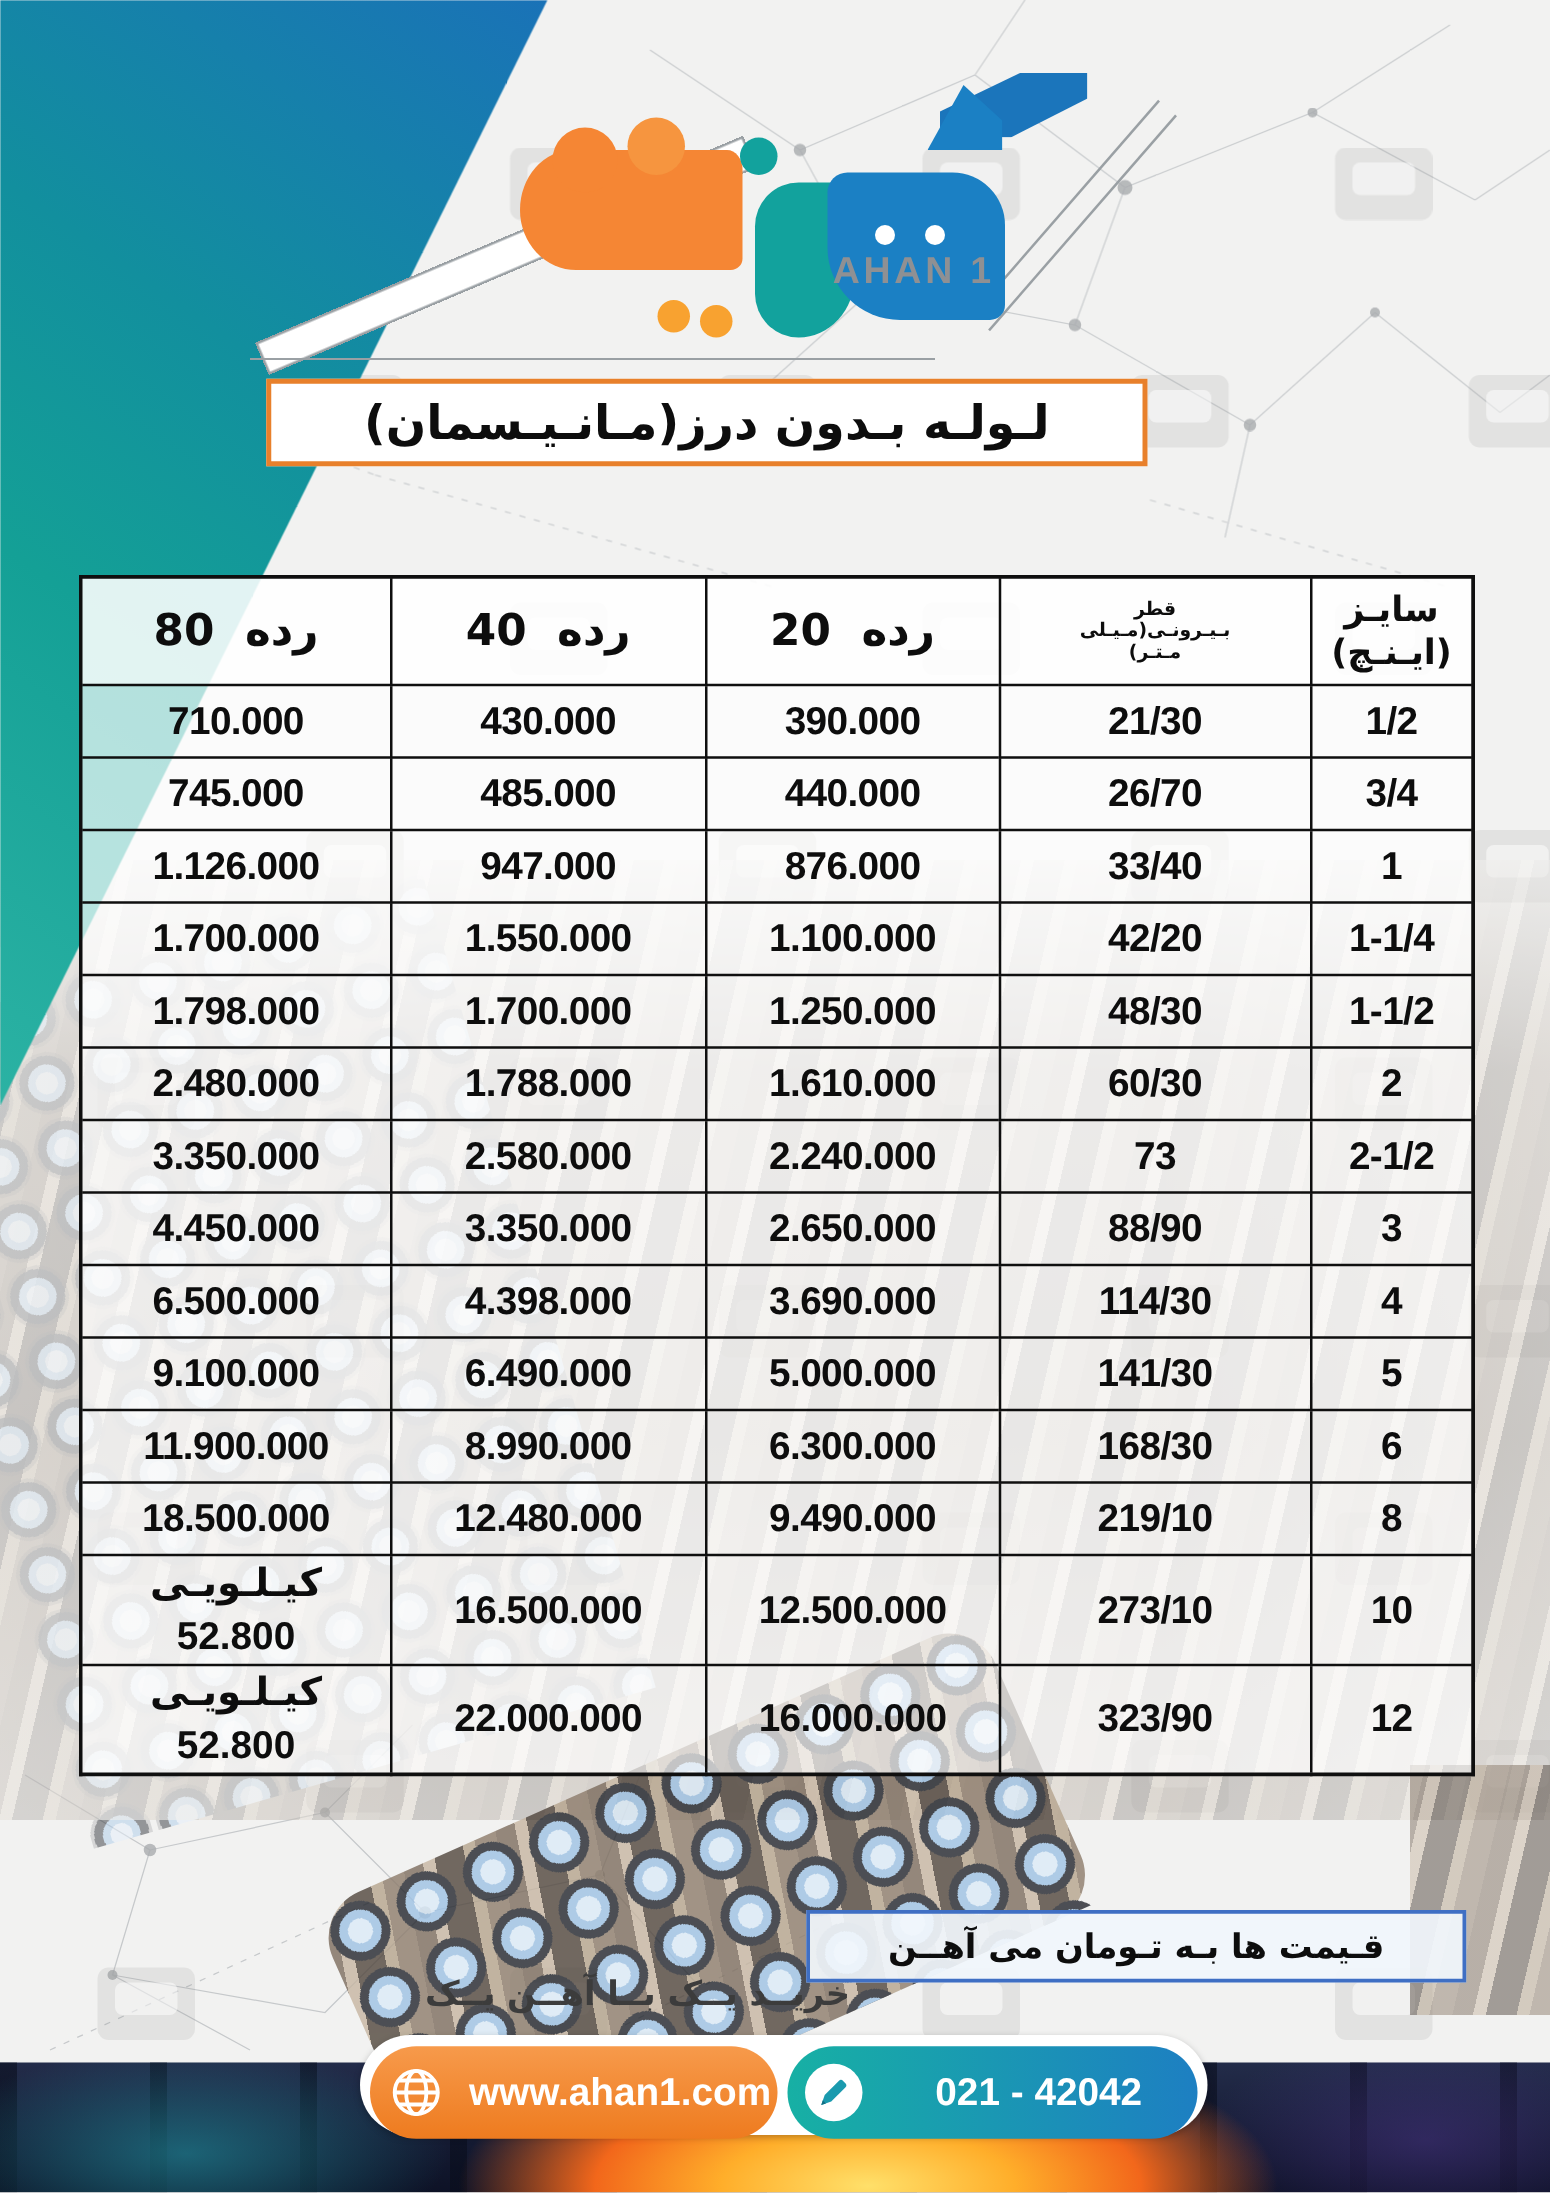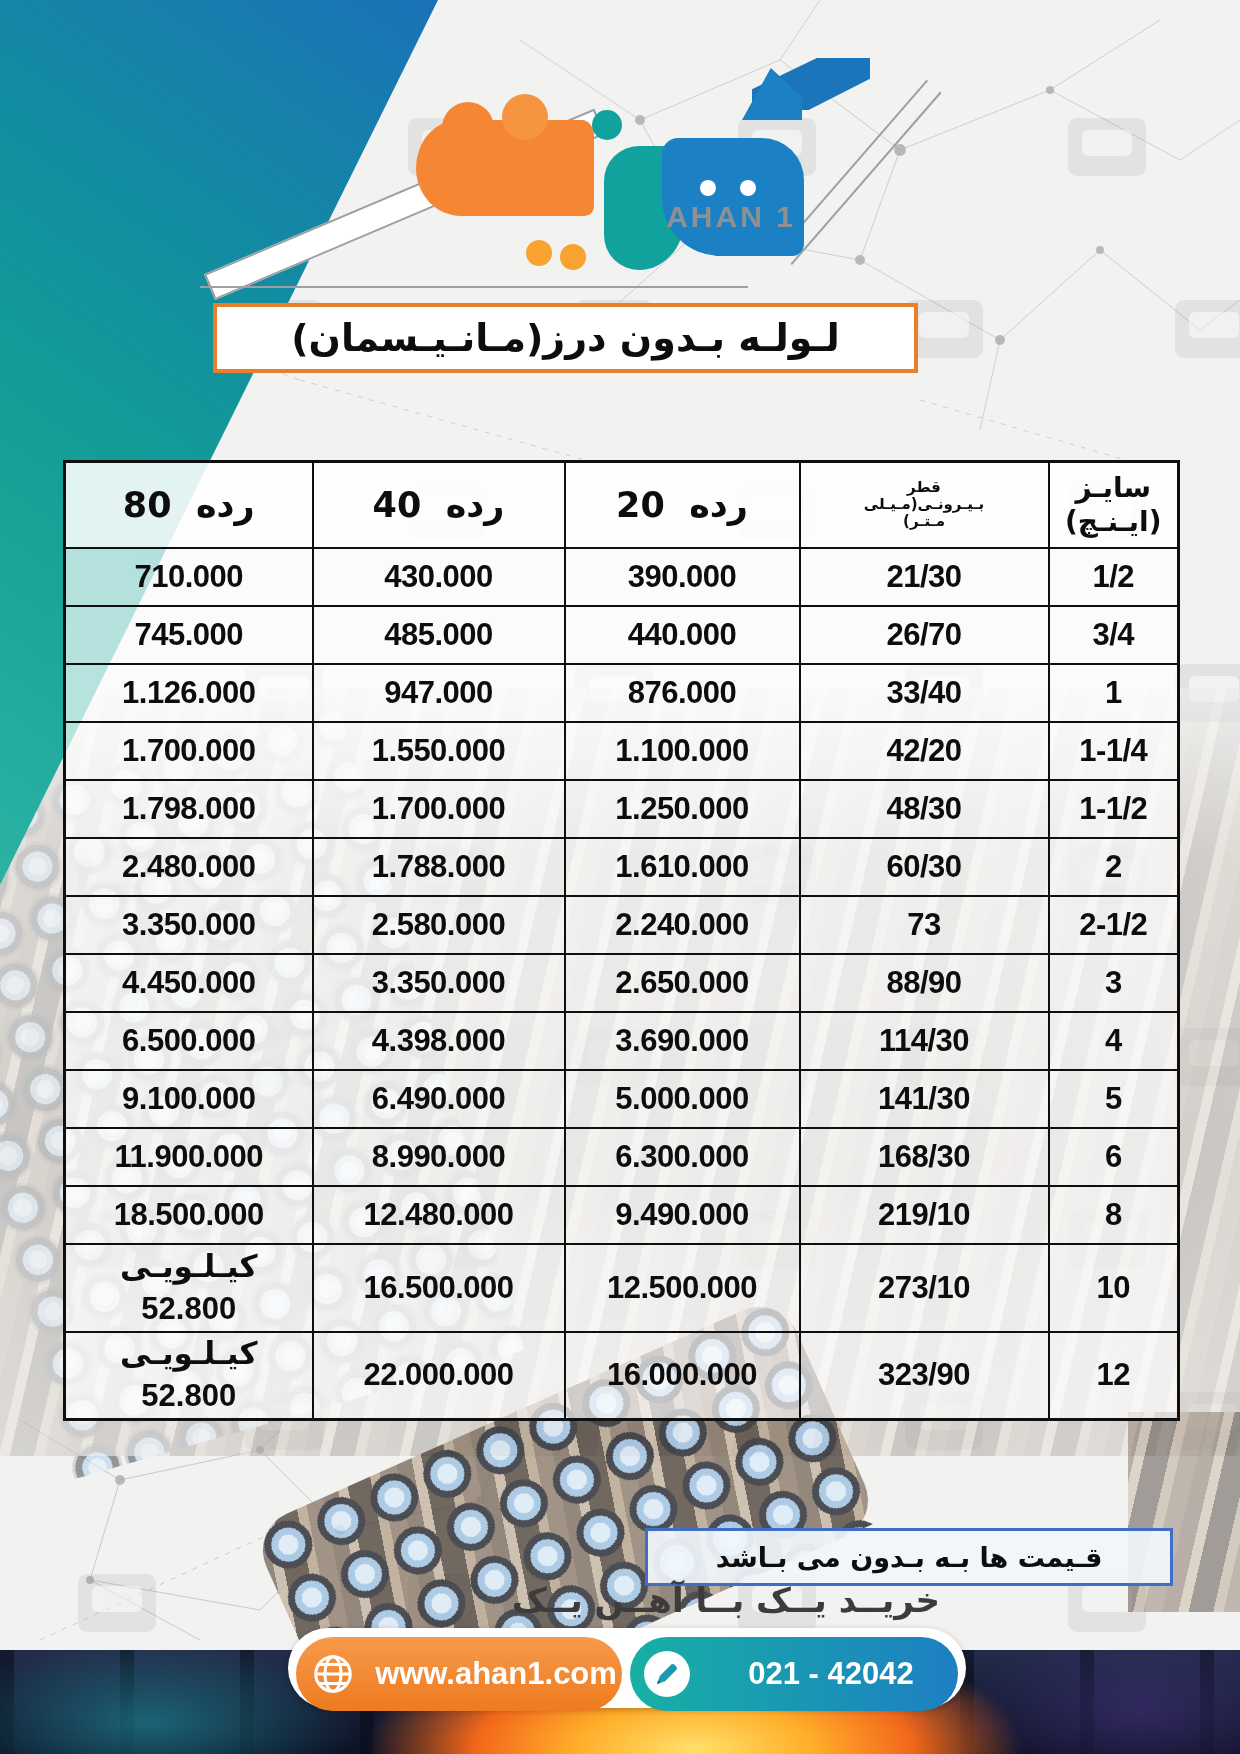--- a/index.html
+++ b/index.html
@@ -84,22 +84,22 @@
   th.h-size{font-size:28px;line-height:1.2;}
   th.h-od{font-size:15px;line-height:1.15;}
   th.h-sch{font-size:35px;font-family:"DejaVu Sans",sans-serif;margin-left:46px;}
   td.c-size,td.c-od{font-size:30px;}
   td.kg{font-size:29px;line-height:1.35;font-family:"DejaVu Sans",sans-serif;}
 
   
   .note-box{position:absolute;z-index:5;left:645px;top:1528px;width:522px;height:52px;
     background:rgba(241,246,252,.92);border:3px solid #3f6fc4;display:flex;align-items:center;justify-content:center;}
   .note-box span{font-size:27px;font-weight:bold;color:#0d0d0d;}
-  .tagline{position:absolute;z-index:5;left:340px;top:1580px;width:600px;text-align:right;
-    font-size:34px;font-weight:bold;color:#3c3c3c;}
+  .tagline{position:absolute;z-index:5;left:340px;top:1580px;width:600px;text-align:left;
+    font-size:27px;font-weight:bold;color:#3c3c3c;}
 
   .fire{position:absolute;z-index:2;left:0;top:1650px;width:1240px;height:104px;
     background:
       radial-gradient(ellipse 420px 160px at 56% 95%, #ffe06a 0%, #ffae2a 28%, #f2671b 52%, rgba(80,30,20,0) 78%),
       radial-gradient(ellipse 300px 120px at 12% 70%, rgba(35,160,175,.55), rgba(35,160,175,0) 70%),
       radial-gradient(ellipse 260px 120px at 92% 60%, rgba(90,60,160,.4), rgba(90,60,160,0) 70%),
       repeating-linear-gradient(90deg, rgba(8,12,26,.55) 0 14px, rgba(8,12,26,0) 14px 120px),
       linear-gradient(180deg,#232c4a 0%,#151b33 60%,#0d1226 100%);}
 
   .contact{position:absolute;z-index:6;left:288px;top:1628px;width:678px;height:80px;background:#fff;
@@ -339,21 +339,21 @@
           <td>22.000.000</td>
           <td class="kg">کیـلـویـی
 52.800</td>
         </tr>
   </tbody>
     </table>
 
   <div class="fire"></div>
 
   <div class="note-box">
-    <span>قـیمت ها بـه بـدون می بـاشد</span>
+    <span>قـیمت ها بـه تـومان می آهــن</span>
   </div>
 
   <div class="tagline">خریــد یــک بــا آهــن یــک</div>
 
   <div class="contact">
     <div class="pill pill-web">
       <svg class="ic" viewBox="0 0 24 24" fill="none" stroke="#ffffff" stroke-width="1.6">
         <circle cx="12" cy="12" r="9"></circle>
           <ellipse cx="12" cy="12" rx="4.2" ry="9"></ellipse>
         <path d="M3 12h18M4.6 7h14.8M4.6 17h14.8"></path>

